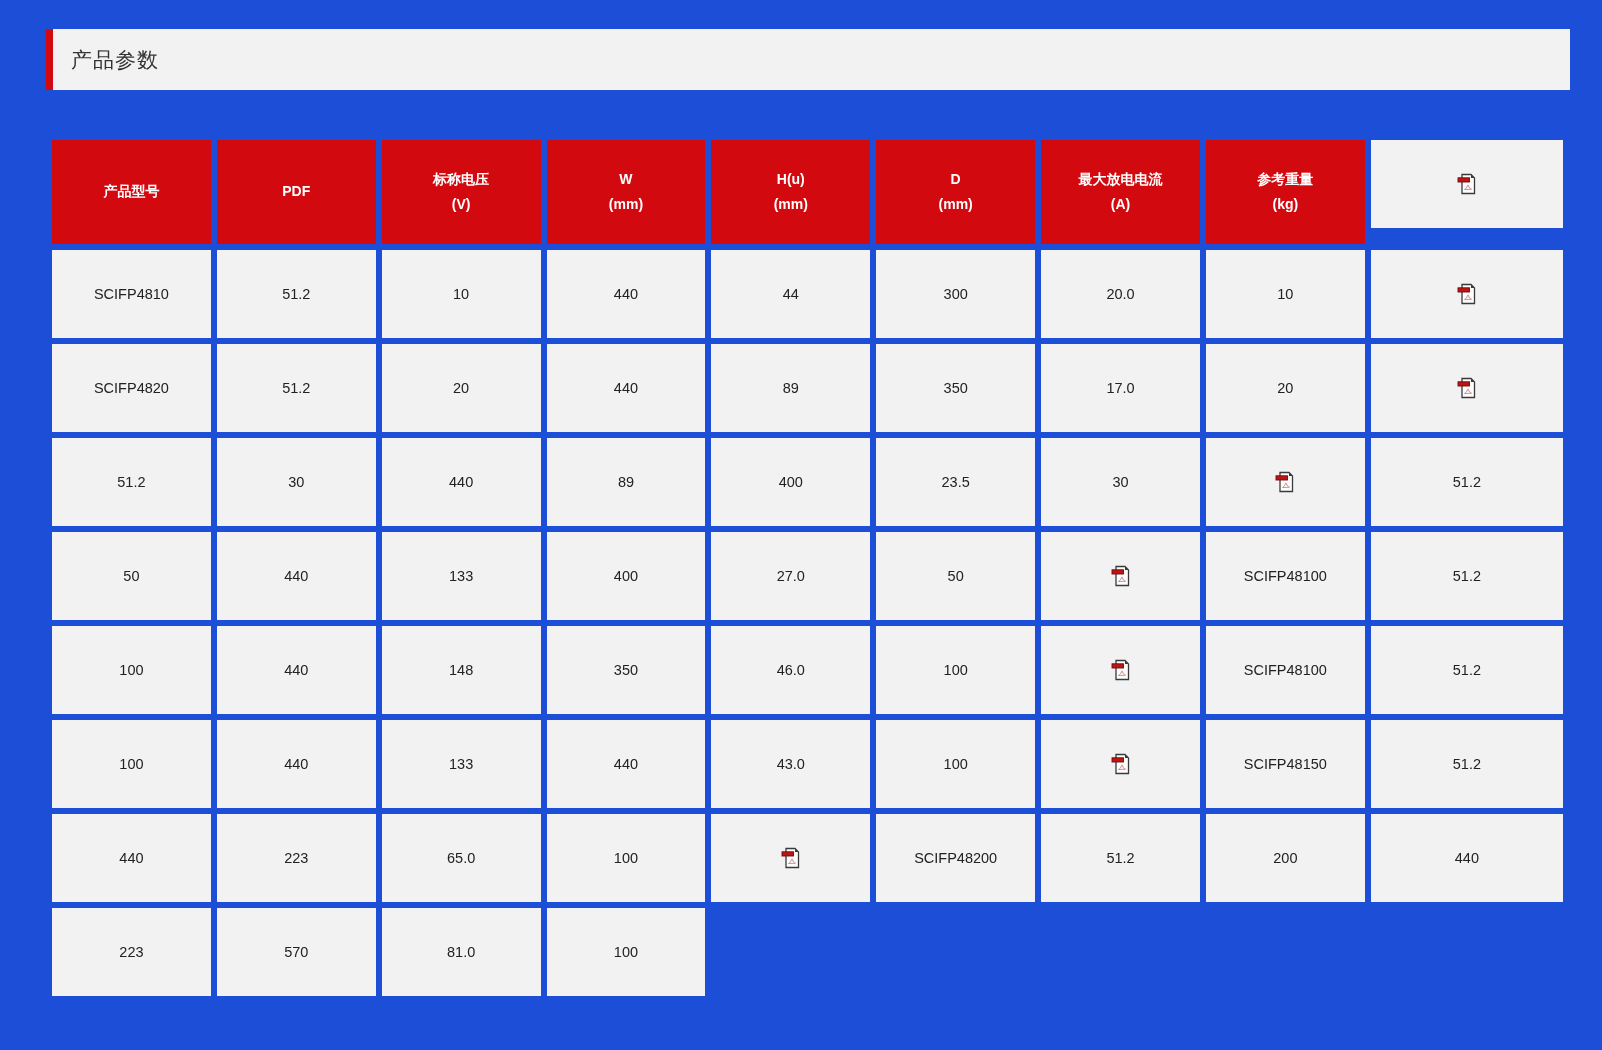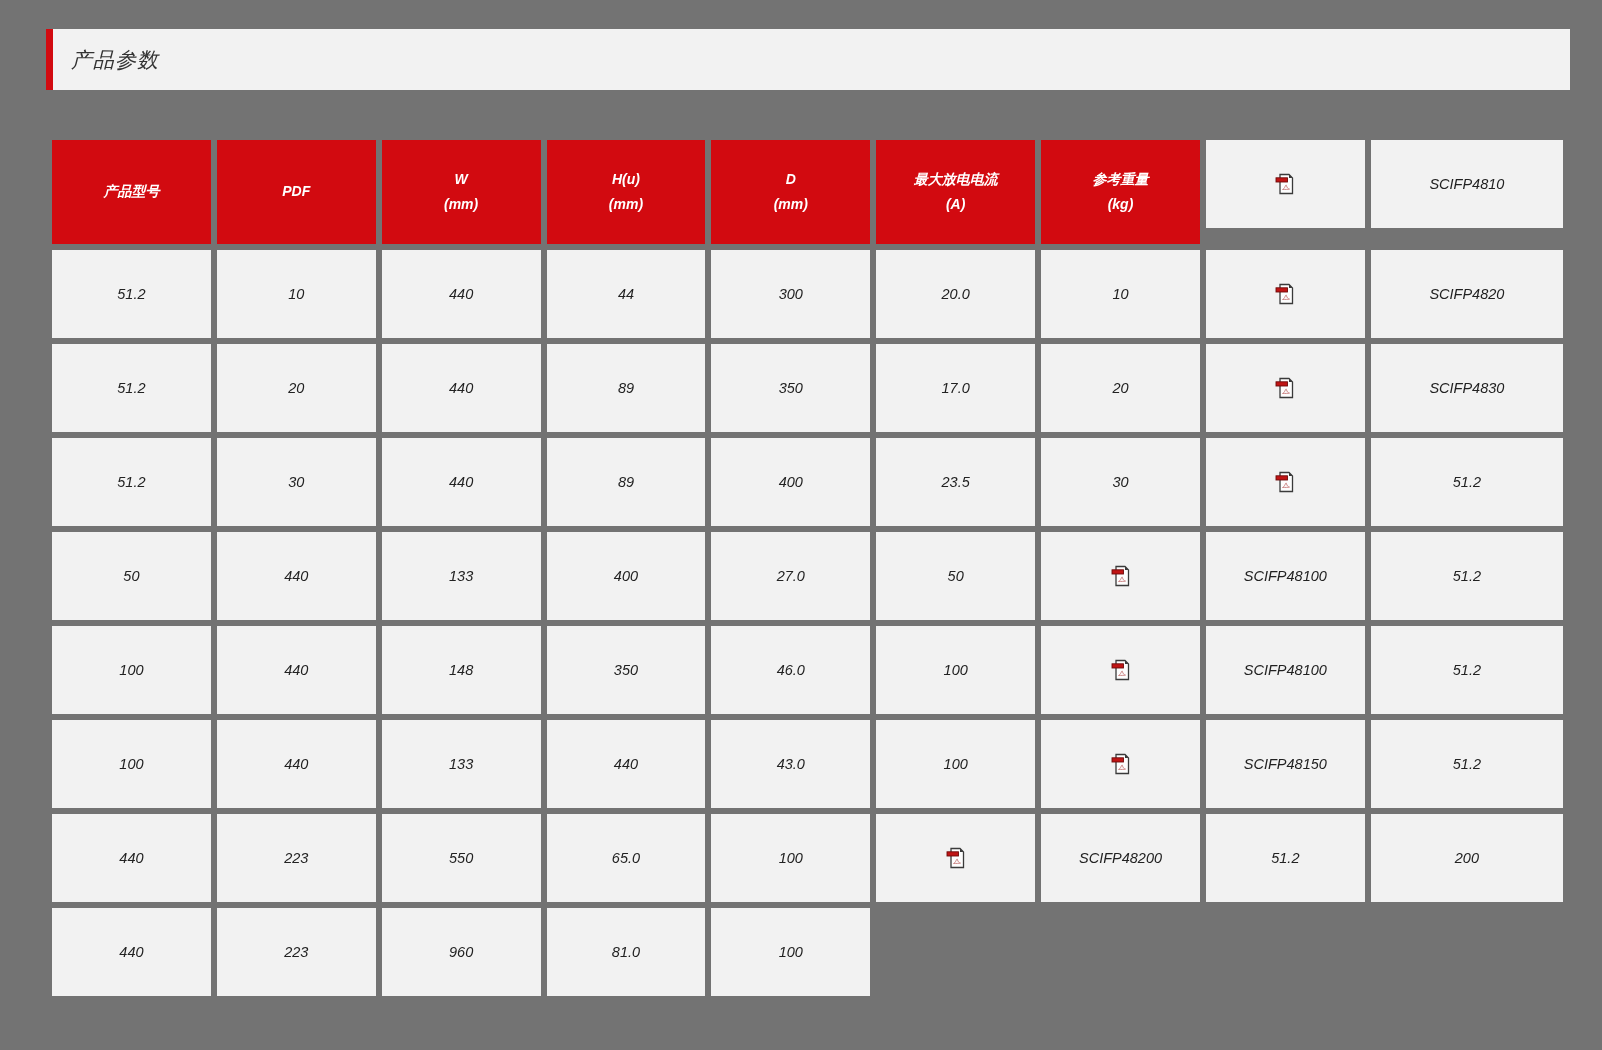--- a/index.html
+++ b/index.html
@@ -2,21 +2,21 @@
 <html><head>
 <meta charset="utf-8">
 <style>
   :root{
     --red:#d20a10;
     --row-bg:#f2f2f2;
     --cell-text:#222222;
   }
   html,body{margin:0;padding:0;background:#ffffff;}
   body{font-family:"Liberation Sans","DejaVu Sans",sans-serif;}
-  .page{position:relative;width:1602px;height:1050px;background:#737373;overflow:hidden;font-style:italic;}
+  .page{position:relative;width:1602px;height:1050px;background:#1d4ed8;overflow:hidden;}
 
   
   .title-bar{position:absolute;left:46px;top:29px;width:1524px;height:61px;display:flex;}
   .accent{width:7px;background:var(--red);}
   .title-bg{flex:1;background:#f2f2f2;display:flex;align-items:center;padding-left:18px;}
   .title-text{font-size:21px;color:#333333;letter-spacing:1px;}
 
   
   .ptable{position:absolute;left:52px;top:140px;width:1511px;display:grid;
           grid-template-columns:repeat(8,1fr) 1.21fr;gap:6px;}
@@ -36,20 +36,22 @@
   <div class="title-bar">
     <div class="accent"></div>
     <div class="title-bg">
       <span class="title-text">产品参数</span>
     </div>
   </div>
 
   <div class="ptable" id="ptable">
       <div class="th">产品型号</div>
       <div class="th">PDF</div>
+      <div class="th">标称电压
+(V)</div>
       <div class="th">W
 (mm)</div>
       <div class="th">H(u)
 (mm)</div>
       <div class="th">D
 (mm)</div>
       <div class="th">最大放电电流
 (A)</div>
       <div class="th">参考重量
 (kg)</div>
@@ -92,21 +94,20 @@
       <div class="td">
     <a class="pdf-link">
       <svg width="20" height="24" viewBox="0 0 20 24">
         <path d="M5,2.5 h9 l3.5,3.5 v15.5 h-12.5 z" fill="#fdfdfd" stroke="#3a3a3a" stroke-width="1.3"></path>
         <path d="M14,2.5 l3.5,3.5 h-3.5 z" fill="#3a3a3a"></path>
         <rect x="1" y="5.8" width="11.5" height="4.2" fill="#c01414" stroke="#6e0b0b" stroke-width="0.9"></rect>
         <path d="M7.5,17.5 c1.2,-0.6 2.2,-1.8 2.8,-3.4 c0.5,-1.4 1.1,-1.5 1.3,-0.2 c0.2,1.5 1.2,2.8 2.9,3.2 c-1.8,0.3 -4.6,0.4 -7,0.4 z" fill="none" stroke="#cf8a8a" stroke-width="1"></path>
       </svg>
     </a>
   </div>
-      <div class="td">SCIFP4830</div>
       <div class="td">51.2</div>
       <div class="td">30</div>
       <div class="td">440</div>
       <div class="td">89</div>
       <div class="td">400</div>
       <div class="td">23.5</div>
       <div class="td">30</div>
       <div class="td">
     <a class="pdf-link">
       <svg width="20" height="24" viewBox="0 0 20 24">
@@ -167,36 +168,35 @@
         <path d="M14,2.5 l3.5,3.5 h-3.5 z" fill="#3a3a3a"></path>
         <rect x="1" y="5.8" width="11.5" height="4.2" fill="#c01414" stroke="#6e0b0b" stroke-width="0.9"></rect>
         <path d="M7.5,17.5 c1.2,-0.6 2.2,-1.8 2.8,-3.4 c0.5,-1.4 1.1,-1.5 1.3,-0.2 c0.2,1.5 1.2,2.8 2.9,3.2 c-1.8,0.3 -4.6,0.4 -7,0.4 z" fill="none" stroke="#cf8a8a" stroke-width="1"></path>
       </svg>
     </a>
   </div>
       <div class="td">SCIFP48150</div>
       <div class="td">51.2</div>
       <div class="td">440</div>
       <div class="td">223</div>
-      <div class="td">550</div>
       <div class="td">65.0</div>
       <div class="td">100</div>
       <div class="td">
     <a class="pdf-link">
       <svg width="20" height="24" viewBox="0 0 20 24">
         <path d="M5,2.5 h9 l3.5,3.5 v15.5 h-12.5 z" fill="#fdfdfd" stroke="#3a3a3a" stroke-width="1.3"></path>
         <path d="M14,2.5 l3.5,3.5 h-3.5 z" fill="#3a3a3a"></path>
         <rect x="1" y="5.8" width="11.5" height="4.2" fill="#c01414" stroke="#6e0b0b" stroke-width="0.9"></rect>
         <path d="M7.5,17.5 c1.2,-0.6 2.2,-1.8 2.8,-3.4 c0.5,-1.4 1.1,-1.5 1.3,-0.2 c0.2,1.5 1.2,2.8 2.9,3.2 c-1.8,0.3 -4.6,0.4 -7,0.4 z" fill="none" stroke="#cf8a8a" stroke-width="1"></path>
       </svg>
     </a>
   </div>
       <div class="td">SCIFP48200</div>
       <div class="td">51.2</div>
       <div class="td">200</div>
       <div class="td">440</div>
       <div class="td">223</div>
-      <div class="td">960</div>
+      <div class="td">570</div>
       <div class="td">81.0</div>
       <div class="td">100</div>
     </div>
 
 </div>
 
 </body></html>

